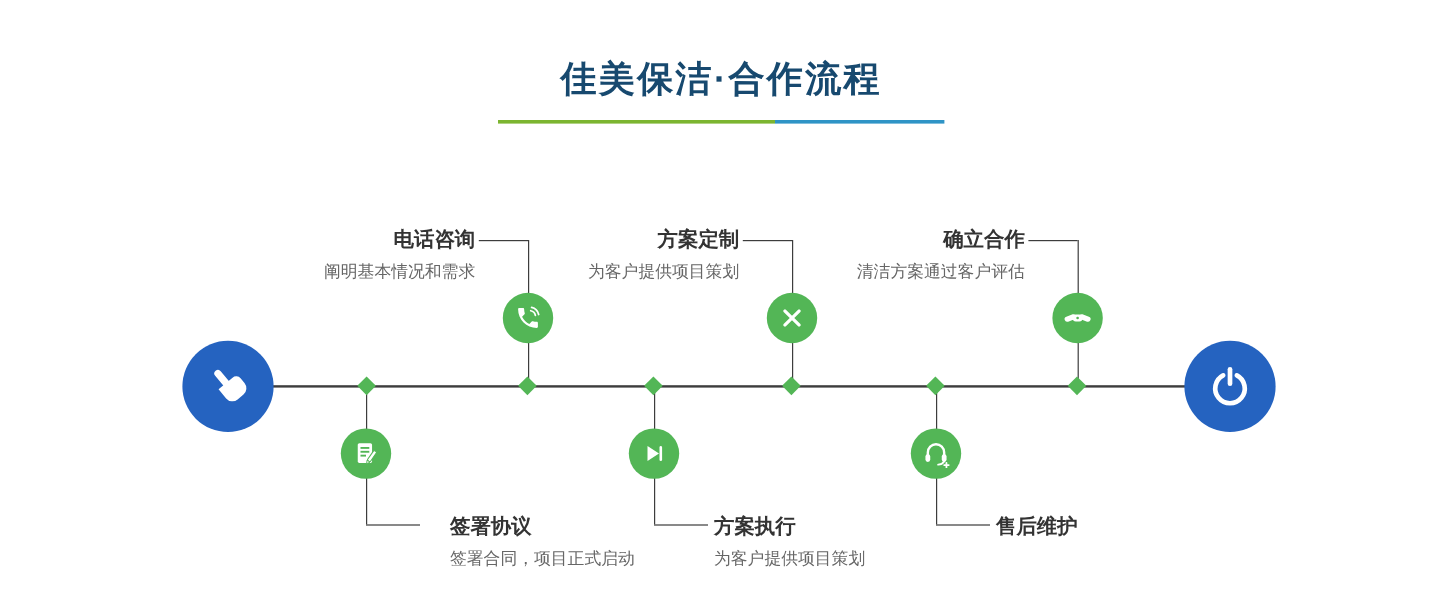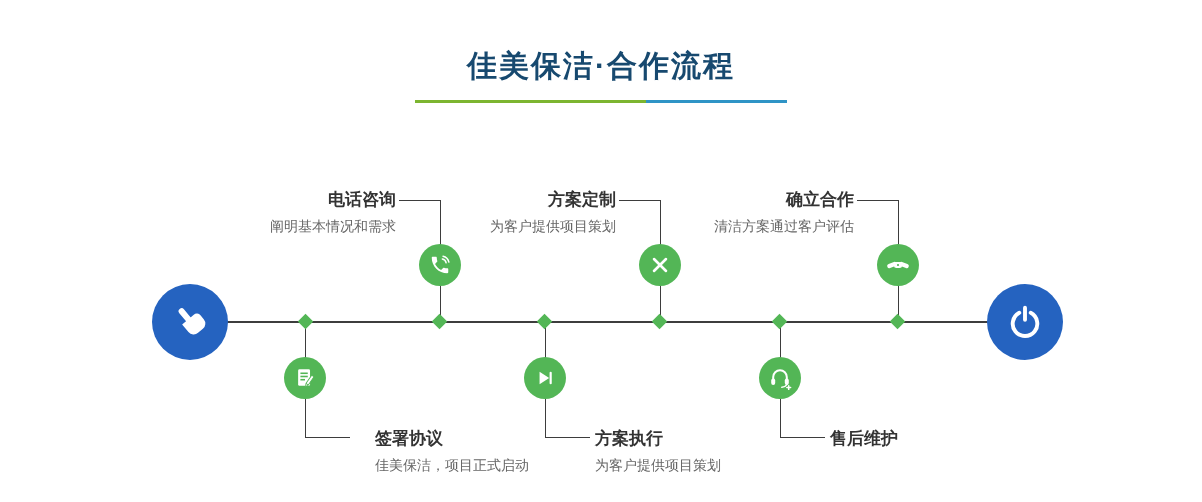--- a/index.html
+++ b/index.html
@@ -164,21 +164,21 @@
       <div class="step-title">方案定制</div>
       <div class="step-desc">为客户提供项目策划</div>
     </div>
     <div class="step-text top" style="right:348px; top:188px;">
       <div class="step-title">确立合作</div>
       <div class="step-desc">清洁方案通过客户评估</div>
     </div>
 
     <div class="step-text bottom" style="left:355px; top:427px;margin-left:20px;">
       <div class="step-title">签署协议</div>
-      <div class="step-desc">佳美保洁，项目正式启动</div>
+      <div class="step-desc">签署合同，项目正式启动</div>
     </div>
     <div class="step-text bottom" style="left:595px; top:427px;">
       <div class="step-title">方案执行</div>
       <div class="step-desc">为客户提供项目策划</div>
     </div>
     <div class="step-text bottom" style="left:830px; top:427px;">
       <div class="step-title">售后维护</div>
     </div>
 
   </div>

